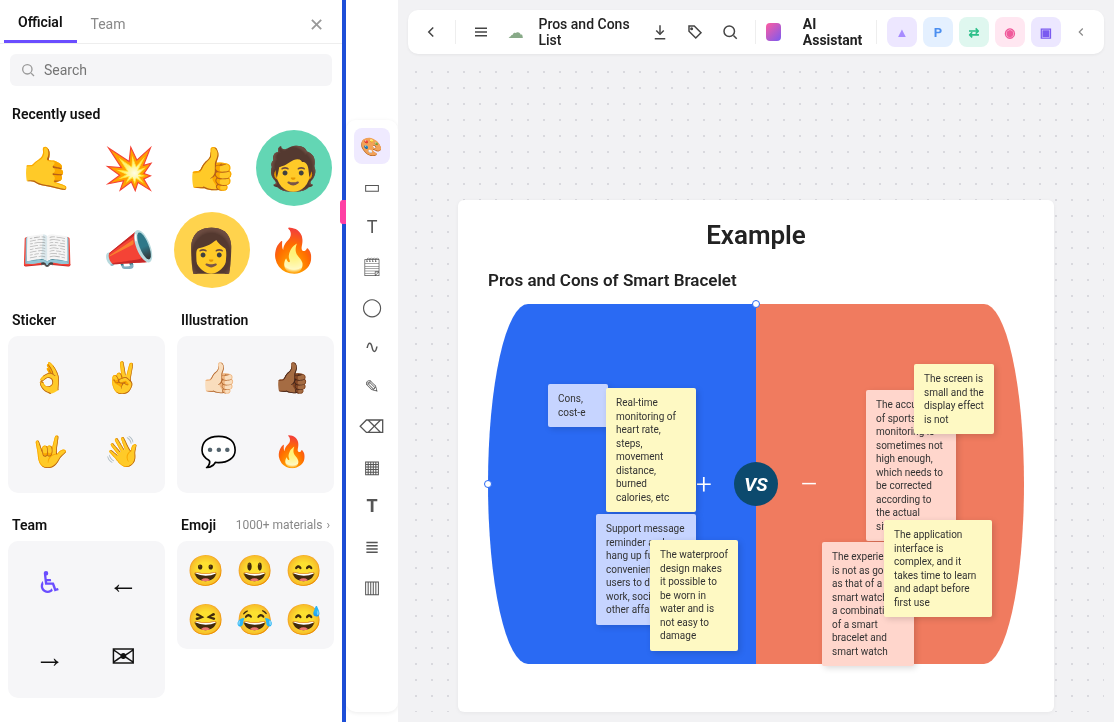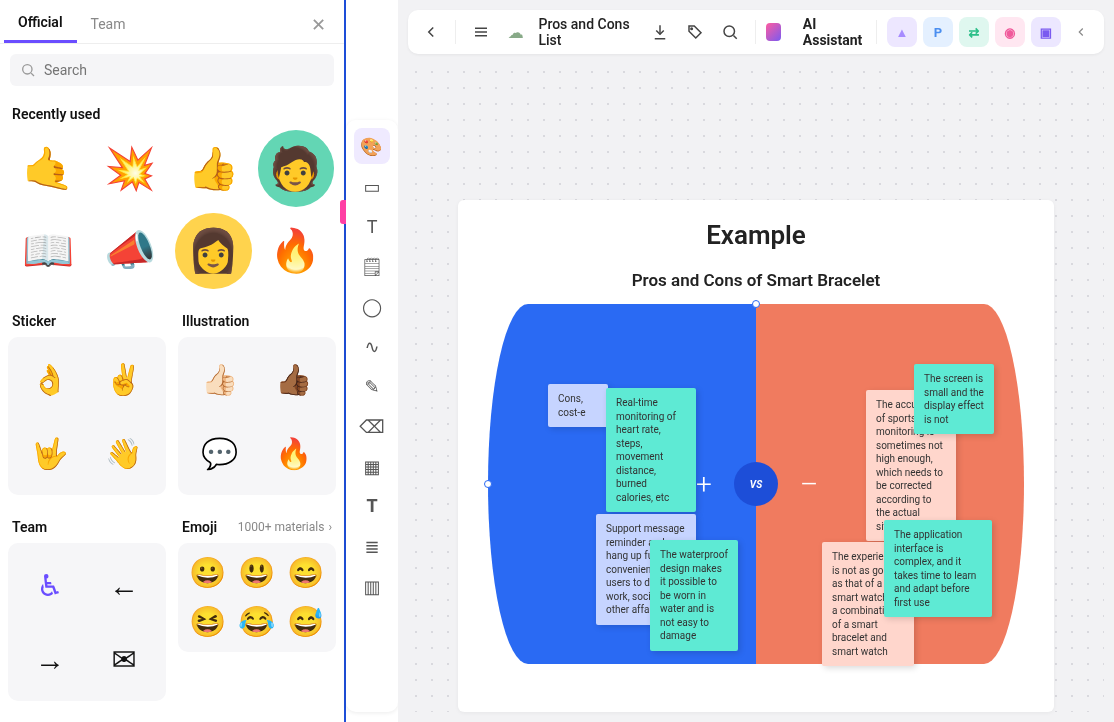--- a/index.html
+++ b/index.html
@@ -1,19 +1,19 @@
 <!DOCTYPE html>
 <html><head>
 <meta charset="utf-8">
 <style>
   * { box-sizing: border-box; margin: 0; padding: 0; font-family: -apple-system, BlinkMacSystemFont, "Segoe UI", Roboto, sans-serif; }
   body { width: 1114px; height: 722px; display: flex; background: #fff; overflow: hidden; }
 
   
-  .left-panel { width: 346px; height: 100%; border-right: 2px solid #1d4ed8; display: flex; flex-direction: column; }
+  .left-panel { width: 346px; height: 100%; border-right: 4px solid #1d4ed8; display: flex; flex-direction: column; }
   .tabs { display: flex; align-items: center; padding: 6px 8px 0 4px; border-bottom: 1px solid #eee; position: relative; }
   .tab { padding: 8px 14px 10px; font-size: 14px; color: #888; cursor: pointer; }
   .tab.active { color: #111; font-weight: 600; border-bottom: 3px solid #6a4dff; }
   .close-tab { margin-left: auto; color: #999; font-size: 18px; padding: 6px 10px; cursor: pointer; }
 
   .search-row { padding: 10px; }
   .search { display: flex; align-items: center; gap: 8px; background: #f5f5f7; border-radius: 6px; padding: 8px 10px; }
   .search svg { flex: 0 0 auto; }
   .search input { border: none; background: transparent; outline: none; font-size: 14px; width: 100%; color: #333; }
 
@@ -41,31 +41,31 @@
   .tb-btn { width: 34px; height: 34px; border-radius: 8px; display: flex; align-items: center; justify-content: center; cursor: pointer; color:#555;}
   .tb-sep { width: 1px; height: 24px; background: #eee; margin: 0 4px;}
   .doc-title { font-size: 14px; color: #222; font-weight: 500; margin-left:2px; margin-right:auto;}
   .ai-label { font-size: 14px; font-weight:700; color:#222; display:flex; align-items:center; gap:22px;}
   .chip { width:30px; height:30px; border-radius:8px; display:flex; align-items:center; justify-content:center; font-weight:700; font-size:13px;}
 
   .dots-bg { position:absolute; inset:64px 10px 10px 10px; background-image: radial-gradient(#d9d9de 1px, transparent 1px); background-size: 16px 16px; border-radius:4px;}
 
   .board { position:absolute; top:200px; left:60px; right:60px; bottom:10px; background:#fff; border-radius:6px; box-shadow:0 1px 4px rgba(0,0,0,.05); padding:20px 30px; overflow:hidden;}
   .board h1 { text-align:center; font-size:26px; font-weight:600; color:#222; margin-bottom:20px;}
-  .board h2 { text-align:center; font-size:17px; font-weight:600; color:#222; margin-bottom:14px;}
+  .board h2 { font-size:17px; font-weight:600; color:#222; margin-bottom:14px;}
 
   .pc-shape { position:relative; width:100%; height:360px; border-radius:20px; overflow:visible;}
   .half { position:absolute; top:0; bottom:0; width:50%; }
   .half.left { left:0; background:#2a6af3; border-radius: 40px 0 0 40px / 180px 0 0 180px; }
   .half.right { right:0; background:#f07b5f; border-radius: 0 40px 40px 0 / 0 180px 180px 0;}
-  .vs { position:absolute; left:50%; top:50%; transform:translate(-50%,-50%); width:44px; height:44px; border-radius:50%; background:#1d4ed8; color:#fff; font-weight:700; font-style:italic; display:flex; align-items:center; justify-content:center; font-size:10px;}
+  .vs { position:absolute; left:50%; top:50%; transform:translate(-50%,-50%); width:44px; height:44px; border-radius:50%; background:#0c4a6e; color:#fff; font-weight:700; font-style:italic; display:flex; align-items:center; justify-content:center; font-size:19px;}
   .plusminus { position:absolute; top:50%; transform:translateY(-50%); color:#fff; font-size:28px; font-weight:300;}
   .plus { left:calc(50% - 60px);} .minus { left:calc(50% + 44px);}
 
-  .note { position:absolute; background:#5eead4; box-shadow:2px 2px 6px rgba(0,0,0,.15); padding:8px 10px; font-size:10px; line-height:1.35; color:#333; border-radius:2px;}
+  .note { position:absolute; background:#fef9c3; box-shadow:2px 2px 6px rgba(0,0,0,.15); padding:8px 10px; font-size:10px; line-height:1.35; color:#333; border-radius:2px;}
   .note.blue { background:#c6d4ff;}
   .note.pink { background:#ffd6cc;}
   .sel-handle { position:absolute; width:8px; height:8px; background:#fff; border:1.5px solid #2a6af3; border-radius:50%;}
   .chev { font-size:12px;}
 </style>
 </head>
 <body>
 
 <div class="left-panel">
   <div class="tabs">

